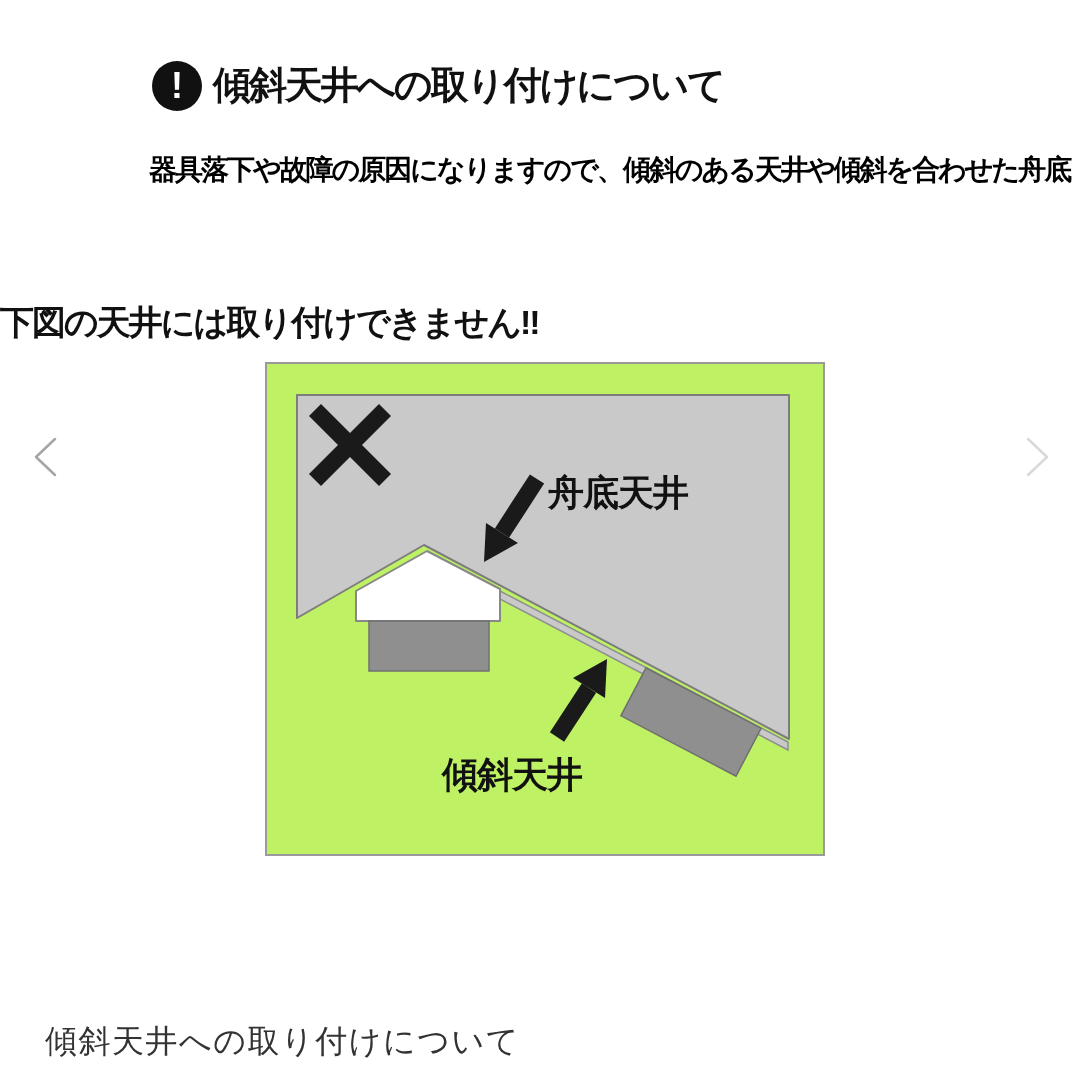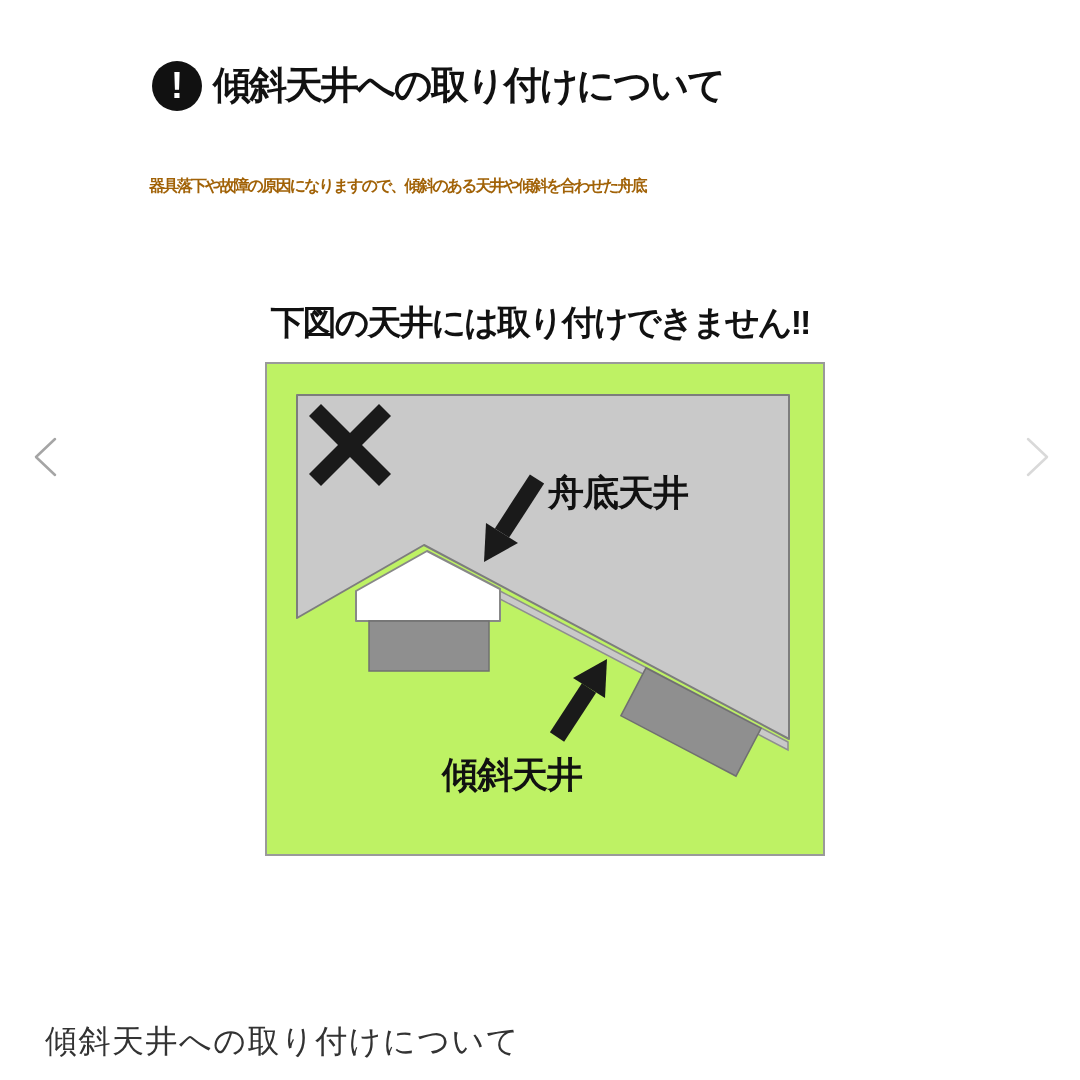--- a/index.html
+++ b/index.html
@@ -19,28 +19,27 @@
     display:flex;align-items:center;justify-content:center;
     font-size:36px;font-weight:bold;line-height:1;flex:0 0 auto;
   }
   .warn-title{
     font-size:38px;font-weight:bold;color:#111111;
     letter-spacing:-2px;white-space:nowrap;
   }
   
   .warn-body{
     position:absolute;left:149px;top:148px;width:810px;
-    font-size:16px;font-weight:bold;color:#a16207;
-    line-height:44px;letter-spacing:-2px;margin-top:16px;
+    font-size:28px;font-weight:bold;color:#000000;
+    line-height:44px;letter-spacing:-2px;
   }
   .warn-body div{white-space:nowrap;}
   
   .sub-heading{
     position:absolute;left:0;top:300px;width:1080px;
-    text-align:center;
     font-size:34px;font-weight:bold;color:#111111;letter-spacing:-2px;
     white-space:nowrap;
   }
   
   .diagram-box{
     position:absolute;left:265px;top:362px;
     width:556px;height:490px;
     border:2px solid #9a9a9a;background:#bef264;
   }
   .diagram-box svg{display:block;}

